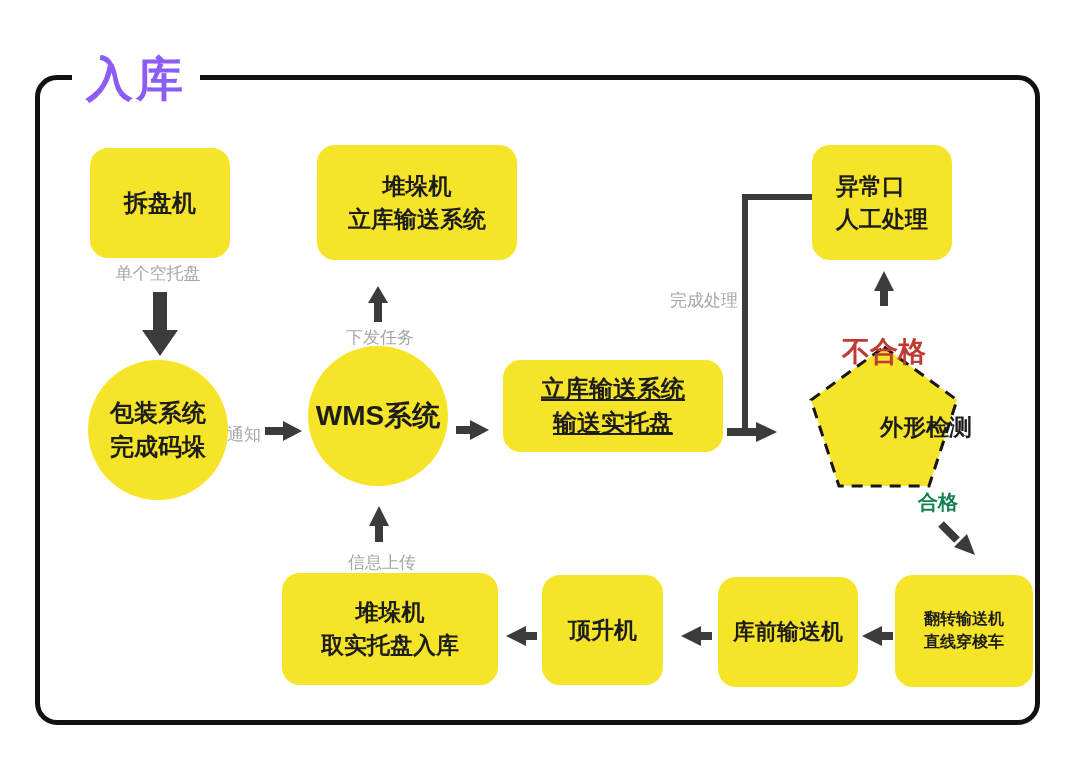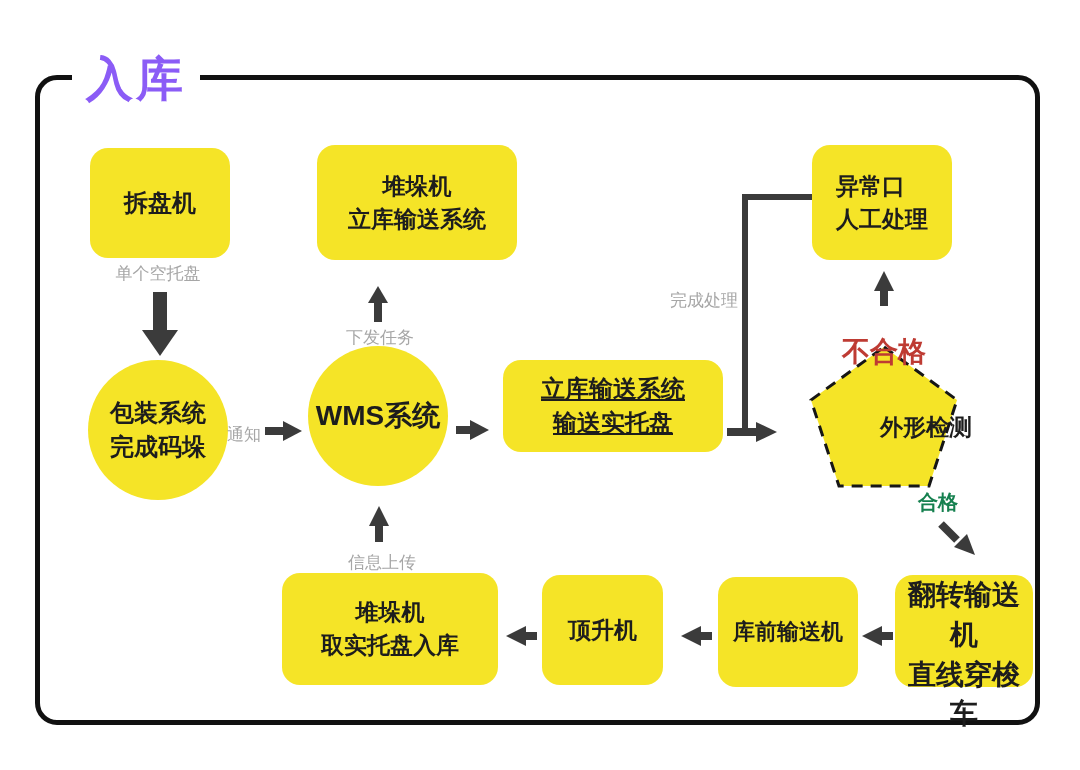--- a/index.html
+++ b/index.html
@@ -155,21 +155,21 @@
   </div>
 
   <div class="node" style="left:542px;top:575px;width:121px;height:110px;">
     <span>顶升机</span>
   </div>
 
   <div class="node" style="left:718px;top:577px;width:140px;height:110px;font-size:22px;">
     <span>库前输送机</span>
   </div>
 
-  <div class="node" style="left:895px;top:575px;width:138px;height:112px;font-size:28px;justify-content:space-between;">
+  <div class="node" style="left:895px;top:575px;width:138px;height:112px;font-size:16px;">
     <span>翻转输送机</span>
     <span>直线穿梭车</span>
   </div>
 
   <div class="edge-label" style="left:83px;top:262px;width:150px;">单个空托盘</div>
   <div class="edge-label right" style="left:195px;top:423px;width:66px;">通知</div>
   <div class="edge-label" style="left:310px;top:326px;width:140px;">下发任务</div>
   <div class="edge-label" style="left:312px;top:551px;width:140px;">信息上传</div>
   <div class="edge-label" style="left:634px;top:289px;width:140px;">完成处理</div>
 

